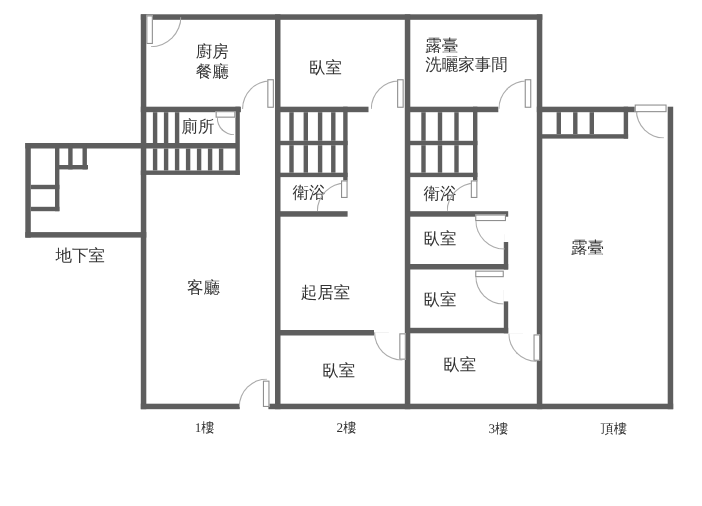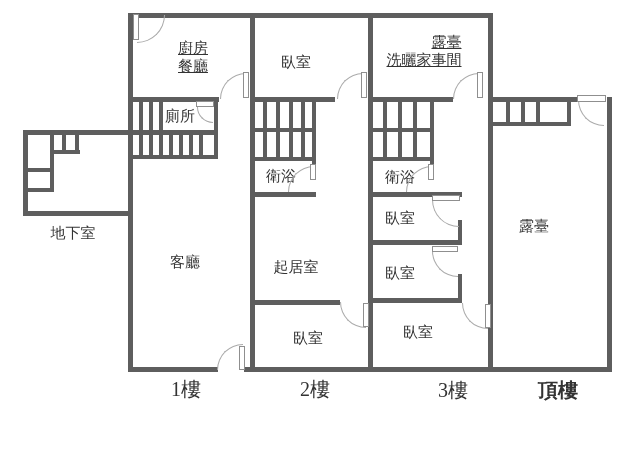--- a/index.html
+++ b/index.html
@@ -12,22 +12,22 @@
   }
   .wall { position:absolute; background:var(--wall,#5e5e5e); }
   .lbl {
     position:absolute;
     transform:translate(-50%,-50%);
     color:var(--text,#333);
     font-size:15px;
     white-space:nowrap;
     line-height:18px;
   }
-  .lbl2 { text-align:right;text-decoration:underline; }
-  .floorlbl { font-size:20px; }
+  .lbl2 { text-align:left; }
+  .floorlbl { font-size:12px; }
   .door-arc {
     position:absolute;
     border:0 solid var(--arc,#aaaaaa);
     box-sizing:border-box;
   }
   .arc-tl { border-top-width:1px; border-left-width:1px;  border-top-left-radius:100%; }
   .arc-bl { border-bottom-width:1px; border-left-width:1px;  border-bottom-left-radius:100%; }
   .arc-br { border-bottom-width:1px; border-right-width:1px; border-bottom-right-radius:100%; }
   .door-panel {
     position:absolute;
@@ -58,21 +58,21 @@
   <div class="lbl" style="left:308px; top:338px;">臥室</div>
   <div class="lbl" style="left:400px; top:218px;">臥室</div>
   <div class="lbl" style="left:400px; top:273px;">臥室</div>
   <div class="lbl" style="left:418px; top:332px;">臥室</div>
   <div class="lbl" style="left:534px; top:226px;">露臺</div>
   <div class="lbl" style="left:73px; top:233px;">地下室</div>
 
   <div class="lbl floorlbl" style="left:186px; top:389px;">1樓</div>
   <div class="lbl floorlbl" style="left:315px; top:389px;">2樓</div>
   <div class="lbl floorlbl" style="left:453px; top:390px;">3樓</div>
-  <div class="lbl floorlbl" style="left:558px; top:390px;font-weight:bold;">頂樓</div>
+  <div class="lbl floorlbl" style="left:558px; top:390px;">頂樓</div>
 <div class="wall" style="left: 128px; top: 13px; width: 365px; height: 5px;"></div>
     <div class="wall" style="left: 128px; top: 13px; width: 5px; height: 359px;"></div>
     <div class="wall" style="left: 250px; top: 13px; width: 5px; height: 359px;"></div>
     <div class="wall" style="left: 368px; top: 13px; width: 5px; height: 359px;"></div>
     <div class="wall" style="left: 488px; top: 13px; width: 5px; height: 359px;"></div>
     <div class="wall" style="left: 607px; top: 97px; width: 5px; height: 275px;"></div>
     <div class="wall" style="left: 488px; top: 97px; width: 92px; height: 5px;"></div>
     <div class="wall" style="left: 128px; top: 367px; width: 90px; height: 5px;"></div>
     <div class="wall" style="left: 244px; top: 367px; width: 368px; height: 5px;"></div>
     <div class="wall" style="left: 128px; top: 97px; width: 91px; height: 5px;"></div>

